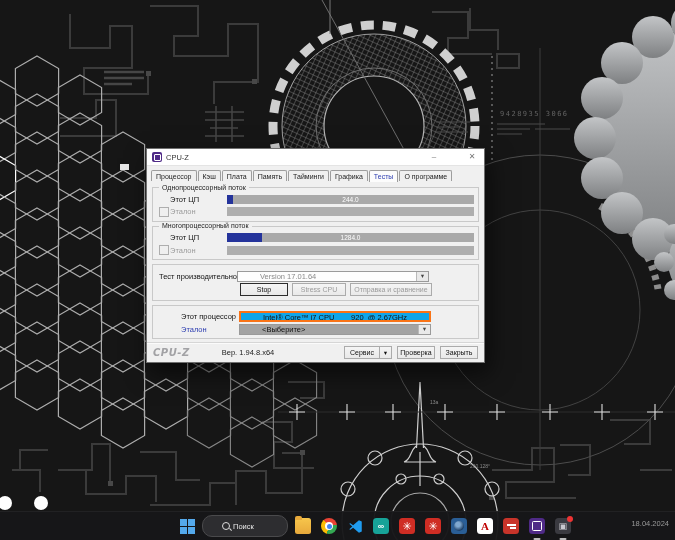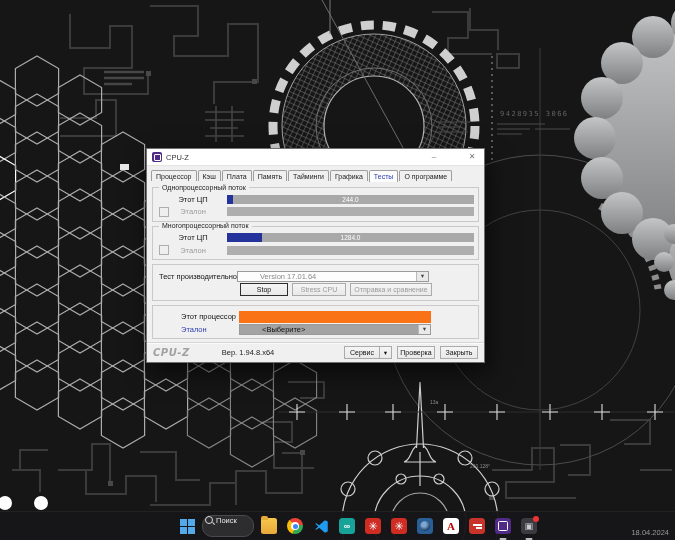--- a/index.html
+++ b/index.html
@@ -21,34 +21,34 @@
   .tab{padding:2px 4px 1px;margin-right:1px;background:#f0f0f0;border:1px solid #9d9d9d;border-bottom:none;
        border-radius:2px 2px 0 0;font-size:7px;color:#222;white-space:nowrap;}
   .tab.active{background:#fcfcfc;color:#2b3cb0;position:relative;top:1px;padding-bottom:2px;}
   .body{padding:2px 0 0;}
   .group{border:1px solid #c9c9c9;margin:4px 5px 0;padding:4px 4px 2px;position:relative;}
   .gtitle{position:absolute;top:-4.5px;left:6px;background:#f0f0f0;padding:0 3px;font-size:7px;color:#222;line-height:8px;}
   .row{display:flex;align-items:center;height:11px;margin:1.5px 0;}
   .cbslot{width:13px;flex:none;display:flex;align-items:center;}
   .cbx{width:8px;height:8px;background:#fff;border:1px solid #8a8a8a;margin-left:2px;}
   .cbx.dis{background:#efefef;border-color:#aeaeae;}
-  .rlabel{width:46px;flex:none;text-align:center;margin-right:11px;white-space:nowrap;}
+  .rlabel{width:46px;flex:none;text-align:left;margin-right:11px;white-space:nowrap;}
   .dim{color:#9b9b9b;}
   .bar{flex:1;height:9px;background:#a9a9a9;position:relative;}
   .bar .fill{height:100%;background:#24339b;}
   .bar .bval{position:absolute;left:0;right:0;top:0;text-align:center;color:#fff;font-size:6.5px;line-height:9px;}
   .bar.empty{background:#aeaeae;}
   .lbl{white-space:nowrap;}
   .combo{height:11px;background:#fdfdfd;border:1px solid #9a9a9a;display:flex;align-items:center;box-sizing:border-box;}
   .combo .val{flex:1;padding:0 3px;white-space:nowrap;overflow:hidden;}
   .combo .arr{width:11px;align-self:stretch;background:#e9e9e9;border-left:1px solid #b9b9b9;
               display:flex;align-items:center;justify-content:center;font-size:5.5px;color:#444;flex:none;}
   .combo.small{width:42px;margin-left:4px;}
   .combo.small .val{color:#666;}
-  .field{height:11px;background:#0ea5e9;border:6px solid #f97316;box-sizing:border-box;}
+  .field{height:11px;background:#0ea5e9;border:2px solid #f97316;box-sizing:border-box;}
   .field.ratio{width:45px;margin-left:auto;}
   .benchlbl{width:78px;flex:none;white-space:nowrap;padding-left:2px;}
   .combo.wide{width:192px;}
   .combo.wide .val{color:#8b8b8b;margin-left:19px;}
   .btnrow{padding-left:83px;gap:4px;height:13px;}
   .btn{height:13px;border:1px solid #ababab;background:linear-gradient(#f5f5f5,#e9e9e9);
        display:flex;align-items:center;justify-content:center;font-size:7px;box-sizing:border-box;}
   .btn.default{border:1px solid #2d2d2d;}
   .btn.dis{color:#9b9b9b;}
   .proclbl{width:58px;flex:none;white-space:nowrap;margin-left:24px;}
@@ -62,21 +62,21 @@
   .split{display:flex;}
   .split .main{width:36px;}
   .split .darr{width:12px;border-left:none;font-size:5.5px;}
   .fbtn{width:38px;height:13px;}
 
   
   .taskbar{position:absolute;left:0;right:0;bottom:0;height:28px;background:rgba(23,23,25,.97);
            border-top:1px solid rgba(255,255,255,.05);display:flex;align-items:center;padding-left:176px;gap:4px;z-index:5;}
   .tbi{width:22px;height:22px;border-radius:4px;display:flex;align-items:center;justify-content:center;position:relative;flex:none;}
   .pill{width:46px;height:20px;border-radius:10px;background:#2d2d30;border:1px solid #4a4a4c;
-        display:flex;align-items:flex-start;gap:3px;padding:0 2px;flex:none;color:#e6e6e6;font-size:7.5px;}
+        display:flex;align-items:center;gap:3px;padding:0 19px;flex:none;color:#e6e6e6;font-size:7.5px;}
   .mag{width:6px;height:6px;border:1.2px solid #dcdcdc;border-radius:50%;position:relative;flex:none;}
   .mag:after{content:"";position:absolute;width:3px;height:1.2px;background:#dcdcdc;transform:rotate(45deg);right:-2.6px;bottom:-1px;}
   .glyph{width:16px;height:16px;border-radius:3.5px;display:flex;align-items:center;justify-content:center;
          font-size:10px;color:#fff;line-height:1;}
   .g-folder{background:linear-gradient(#f7c64c,#e8a93b);position:relative;border-radius:2.5px;}
   .g-folder:before{content:"";position:absolute;top:-2.5px;left:0;width:7px;height:4px;background:#e8a93b;border-radius:2px 2px 0 0;}
   .g-chrome{border-radius:50%;background:conic-gradient(from -40deg,#ea4335 0 33%,#34a853 0 66%,#fbbc05 0 100%);position:relative;}
   .g-chrome:before{content:"";position:absolute;inset:4px;background:#fff;border-radius:50%;}
   .g-chrome:after{content:"";position:absolute;inset:5.5px;background:#4285f4;border-radius:50%;}
   .g-teal{background:#17a398;font-size:9px;font-weight:bold;}
@@ -91,21 +91,21 @@
   .g-cpuz span{width:8px;height:8px;border:1.2px solid #fff;border-radius:1.5px;display:block;}
   .g-chat{background:#3a3a40;position:relative;color:#c9c9cf;font-size:9px;}
   .g-chat:after{content:"";position:absolute;width:6px;height:6px;background:#e33;border-radius:50%;top:-2px;right:-2px;}
   .runind{position:absolute;bottom:-3px;left:50%;transform:translateX(-50%);width:7px;height:2px;border-radius:1px;background:#bdbdbd;}
 
   
   .avito{position:absolute;right:5px;bottom:12px;z-index:6;display:flex;align-items:center;}
   .amark{position:relative;width:26px;height:26px;flex:none;}
   .amark i{position:absolute;border-radius:50%;background:#fff;}
   .atext{color:#fff;font-size:23px;font-weight:bold;letter-spacing:0;line-height:1;}
-  .adate{position:absolute;right:6px;bottom:3px;z-index:7;color:#9a9a9a;font-size:7.5px;}
+  .adate{position:absolute;right:6px;bottom:12px;z-index:7;color:#9a9a9a;font-size:7.5px;}
 </style>
 </head>
 <body>
 
 <div id="screen">
 
   <svg class="wallpaper" width="675" height="540" viewBox="0 0 675 540">
     <defs>
       <pattern id="mesh" width="5" height="5" patternUnits="userSpaceOnUse" patternTransform="rotate(25)">
         <path d="M0 0H5M0 0V5" stroke="#8f8f8f" stroke-width="0.8" fill="none"></path>

